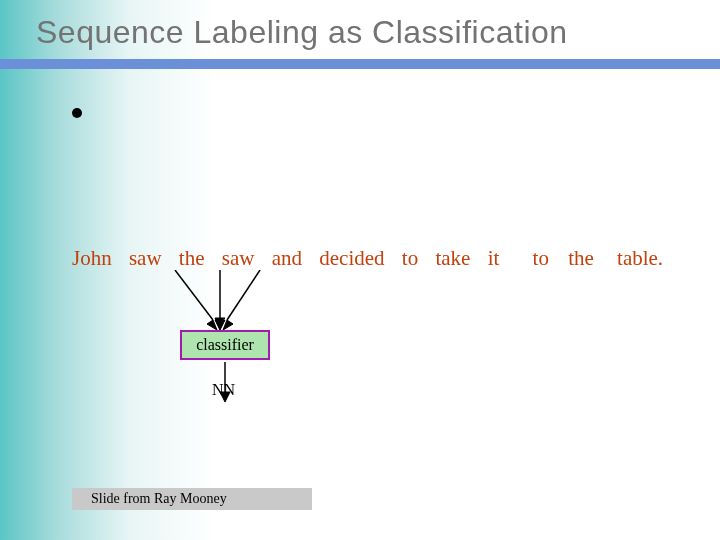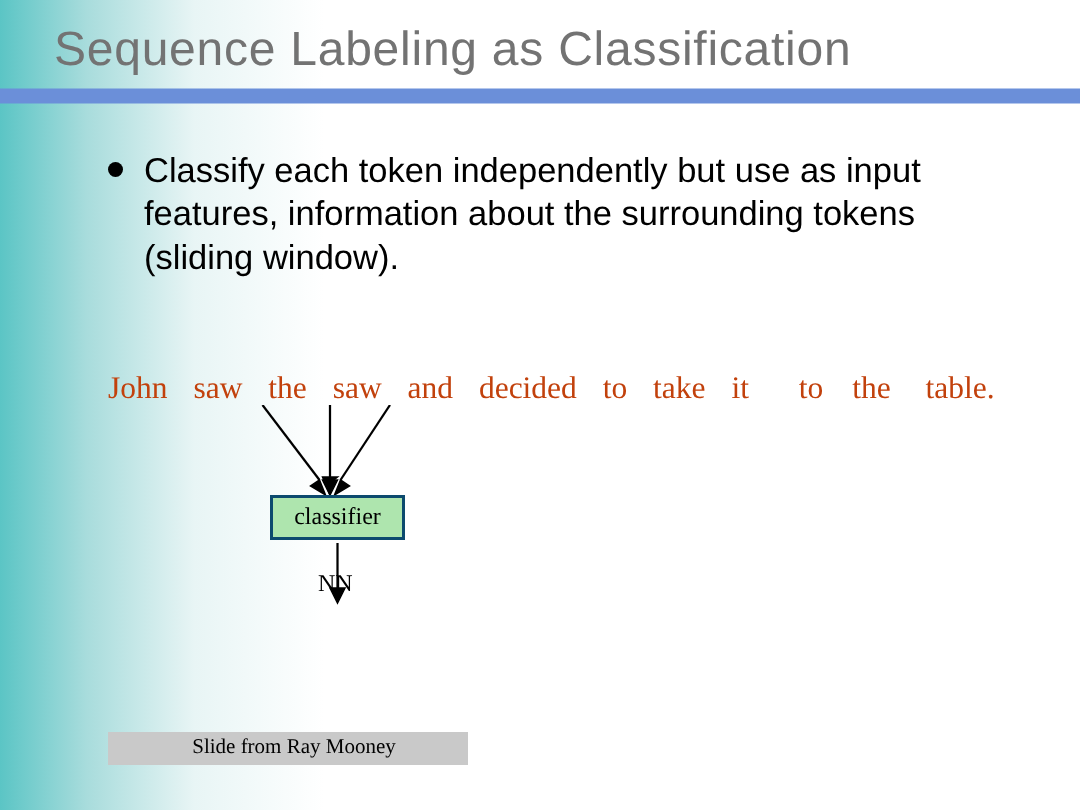--- a/index.html
+++ b/index.html
@@ -58,21 +58,21 @@
     stroke: #000;
     fill: #000;
   }
   .classifier-box {
     position: absolute;
     top: 330px;
     left: 180px;
     width: 90px;
     height: 30px;
     background: #aee5ae;
-    border: 2px solid #0c4a6e;
+    border: 2px solid #a21caf;
     display: flex;
     align-items: center;
     justify-content: center;
     font-family: "Times New Roman", Times, serif;
     font-size: 16px;
   }
   .nn-label {
     position: absolute;
     top: 381px;
     left: 212px;
@@ -82,36 +82,34 @@
   }
   .attribution {
     position: absolute;
     bottom: 30px;
     left: 72px;
     width: 240px;
     height: 22px;
     background: #c9c9c9;
     display: flex;
     align-items: center;
-    padding-left: 8px;
+    padding-left: 19px;
     font-family: "Times New Roman", Times, serif;
     font-size: 14px;
     color: #000;
-    justify-content: center;
   }
 </style>
 </head>
 <body>
 
 <div class="title">Sequence Labeling as Classification</div>
 <div class="title-underline"></div>
 
 <div class="bullet-block">
   <div class="bullet-dot"></div>
-  <div class="bullet-text">Classify each token independently but use as input features, information about the surrounding tokens (sliding window).</div>
 </div>
 
 <div class="sentence">
   <span style="margin-right:12px">John</span>
   <span style="margin-right:12px">saw</span>
   <span style="margin-right:12px">the</span>
   <span style="margin-right:12px">saw</span>
   <span style="margin-right:12px">and</span>
   <span style="margin-right:12px">decided</span>
   <span style="margin-right:12px">to</span>

